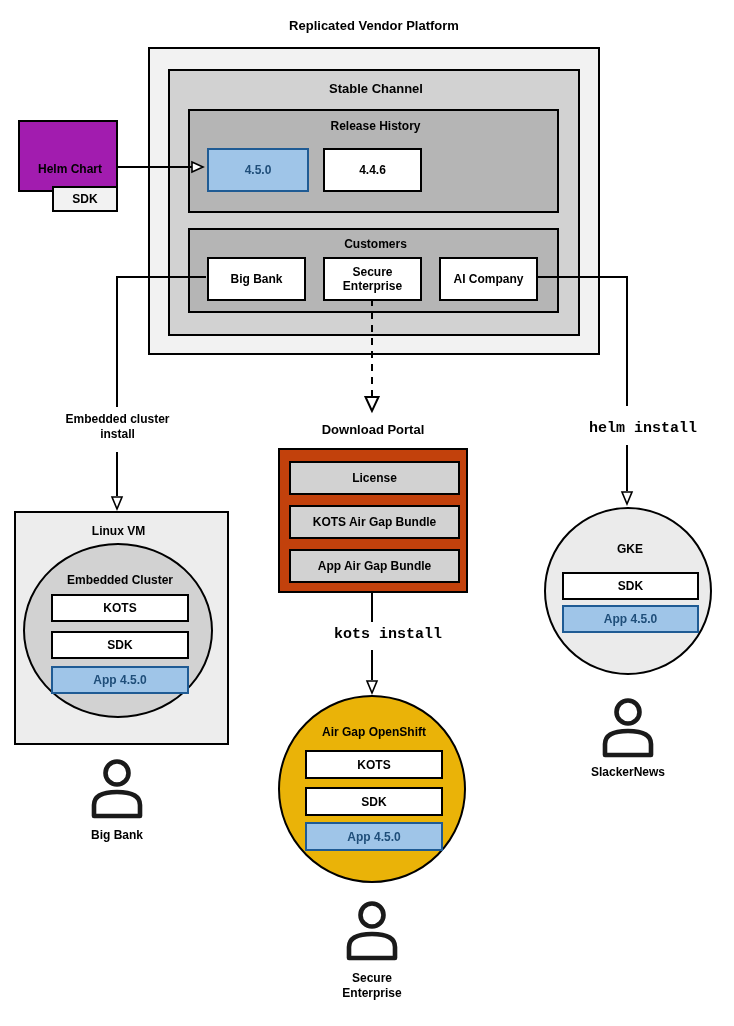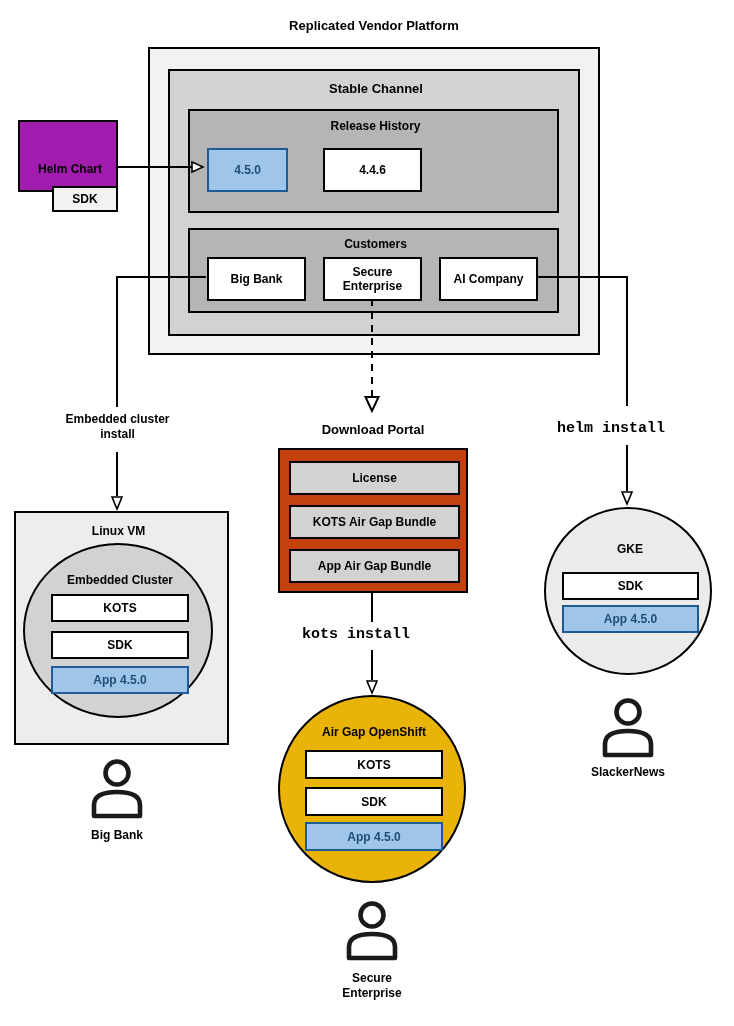--- a/index.html
+++ b/index.html
@@ -5,38 +5,38 @@
   html,body{margin:0;padding:0;background:#fff;}
   .stage{position:relative;width:734px;height:1026px;background:#ffffff;
          font-family:"Liberation Sans",sans-serif;color:#000;overflow:hidden;}
   .abs{position:absolute;box-sizing:border-box;}
   .box{border:2px solid #000;}
   .circle{border-radius:50%;}
   .lbl{font-weight:700;font-size:12px;text-align:center;line-height:15px;}
   .cell{display:flex;align-items:center;justify-content:center;
         font-weight:700;font-size:12px;text-align:center;line-height:14px;}
   .mono{font-family:"Liberation Mono","DejaVu Sans Mono",monospace;
-        font-weight:700;font-size:15px;text-align:left;white-space:nowrap;}
+        font-weight:700;font-size:15px;text-align:right;white-space:nowrap;}
   svg.overlay{position:absolute;left:0;top:0;pointer-events:none;z-index:10;}
 </style>
 </head>
 <body>
 
 <div class="stage">
 
   <div class="abs lbl" style="left:148px;top:18px;width:452px;font-size:13px;">Replicated Vendor Platform</div>
 
   <div class="abs box" style="left: 148px; top: 47px; width: 452px; height: 308px; background-color: rgb(242, 242, 242);">
 
     <div class="abs box" style="left: 18px; top: 20px; width: 412px; height: 267px; background-color: rgb(210, 210, 210);">
       <div class="abs lbl" style="left:0;top:10px;width:412px;font-size:13px;">Stable Channel</div>
 
       <div class="abs box" style="left: 18px; top: 38px; width: 371px; height: 104px; background-color: rgb(181, 181, 181);">
         <div class="abs lbl" style="left:0;top:8px;width:371px;">Release History</div>
-        <div class="abs box cell hl" style="left: 17px; top: 37px; width: 81px; height: 44px; background-color: rgb(159, 197, 232); border-color: rgb(31, 91, 148); color: rgb(31, 78, 121);">4.5.0</div>
+        <div class="abs box cell hl" style="left: 17px; top: 37px; width: 102px; height: 44px; background-color: rgb(159, 197, 232); border-color: rgb(31, 91, 148); color: rgb(31, 78, 121);">4.5.0</div>
         <div class="abs box cell" style="left: 133px; top: 37px; width: 99px; height: 44px; background-color: rgb(255, 255, 255);">4.4.6</div>
       </div>
 
       <div class="abs box" style="left: 18px; top: 157px; width: 371px; height: 85px; background-color: rgb(181, 181, 181);">
         <div class="abs lbl" style="left:0;top:7px;width:371px;">Customers</div>
         <div class="abs box cell" style="left: 17px; top: 27px; width: 99px; height: 44px; background-color: rgb(255, 255, 255);">Big Bank</div>
         <div class="abs box cell" style="left: 133px; top: 27px; width: 99px; height: 44px; background-color: rgb(255, 255, 255);">Secure Enterprise</div>
         <div class="abs box cell" style="left: 249px; top: 27px; width: 99px; height: 44px; background-color: rgb(255, 255, 255);">AI Company</div>
       </div>
     </div>

